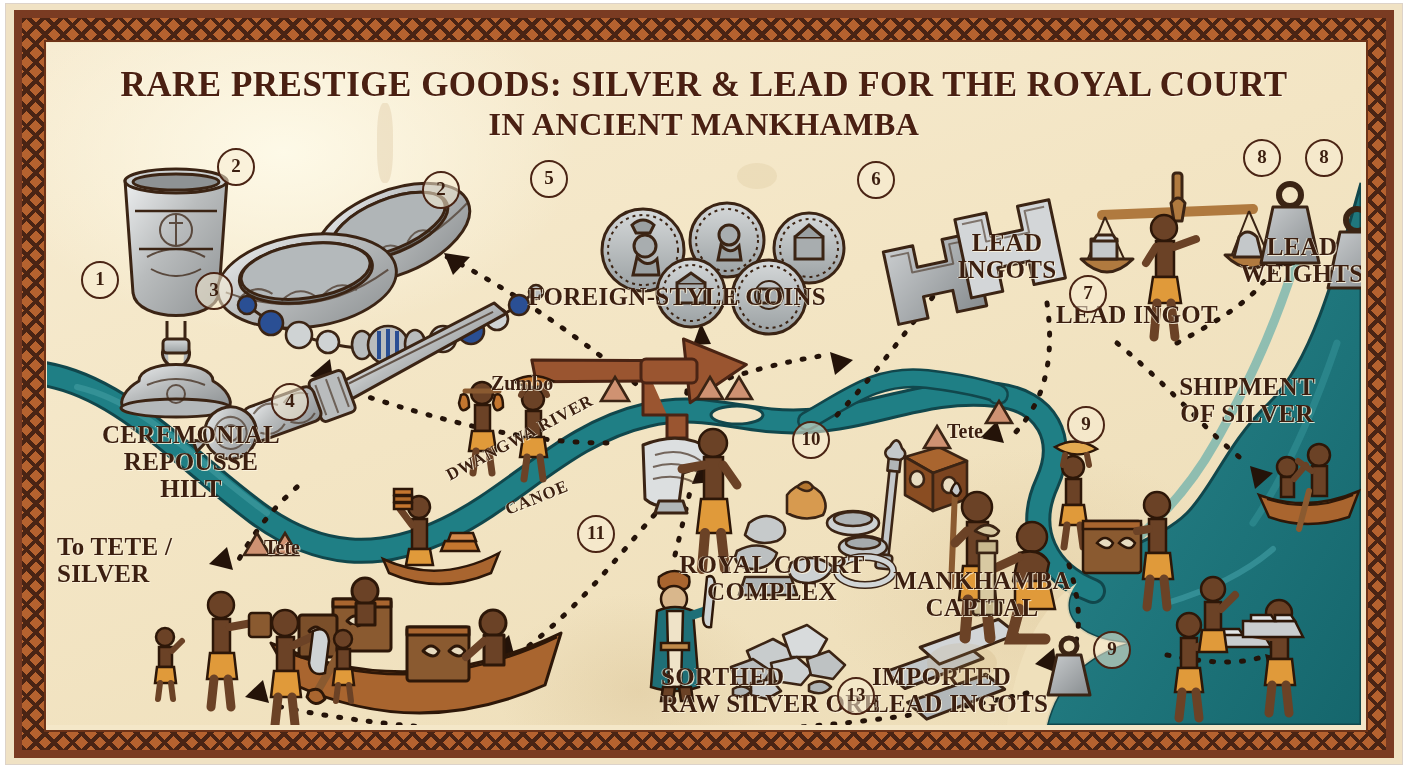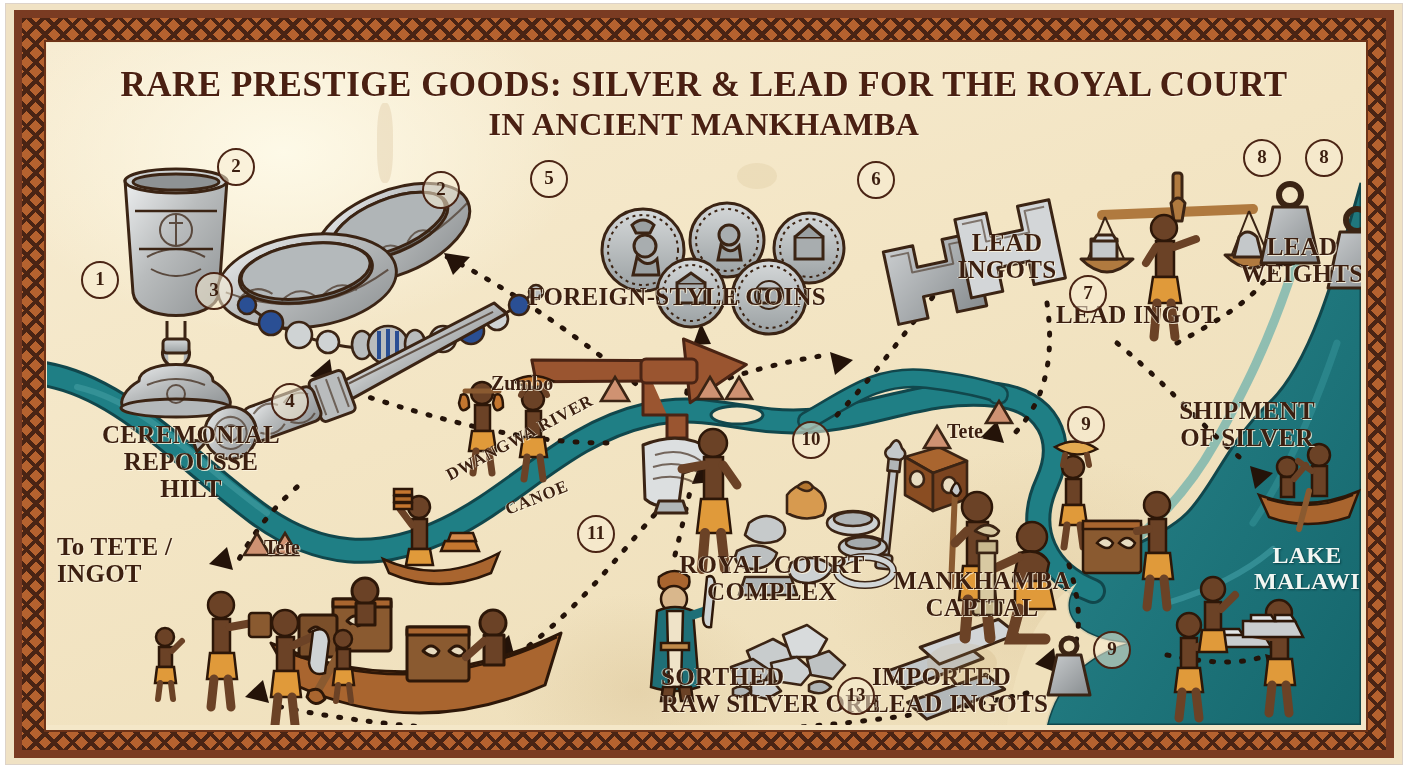--- a/index.html
+++ b/index.html
@@ -628,50 +628,48 @@
 REPOUSSÉ HILT</div>
 
     <div class="lbl caps" style="left:900px;top:186px;width:120px;">LEAD
 INGOTS</div>
 
     <div class="lbl caps" style="left:1000px;top:258px;width:180px;">LEAD INGOT</div>
 
     <div class="lbl caps" style="left:1190px;top:190px;width:130px;">LEAD
 WEIGHTS</div>
 
-    <div class="lbl caps" style="left:1110px;top:330px;width:180px;margin-top:24px;">SHIPMENT
+    <div class="lbl caps" style="left:1110px;top:330px;width:180px;">SHIPMENT
 OF SILVER</div>
 
     <div class="lbl caps" style="left:620px;top:508px;width:210px;">ROYAL COURT
 COMPLEX</div>
 
     <div class="lbl caps" style="left:830px;top:524px;width:210px;">MANKHAMBA
 CAPITAL</div>
 
     <div class="lbl caps" style="left:825px;top:620px;width:230px;text-align:left;">IMPORTED
 LEAD INGOTS</div>
 
     <div class="lbl caps" style="left:614px;top:620px;width:230px;text-align:left;">SORTHED
 RAW SILVER ORE</div>
 
     <div class="lbl caps" style="left:10px;top:490px;width:140px;text-align:left;">To TETE /
-INGOT</div>
+SILVER</div>
 
     <div class="lbl riverlab" style="left:368px;top:386px;width:210px;transform:rotate(-28deg);">DWANGWA RIVER</div>
 
     <div class="lbl riverlab" style="left:430px;top:446px;width:120px;transform:rotate(-22deg);">CANOE</div>
 
     <div class="lbl place" style="left:444px;top:330px;width:110px;text-align:left;">Zumbo</div>
 
     <div class="lbl place" style="left:190px;top:494px;width:90px;text-align:center;">Tete</div>
 
     <div class="lbl place" style="left:900px;top:378px;width:90px;text-align:left;">Tete</div>
 
-    <div class="lbl caps white" style="left:1190px;top:500px;width:140px;font-size:24px;">LAKE
-MALAWI</div>
 
     <div class="badge w34" style="left:34px;top:218px;">1</div>
     <div class="badge w34" style="left:170px;top:105px;">2</div>
     <div class="badge w34" style="left:375px;top:128px;">2</div>
     <div class="badge w34" style="left:148px;top:229px;">3</div>
     <div class="badge w34" style="left:224px;top:340px;">4</div>
     <div class="badge w34" style="left:483px;top:117px;">5</div>
     <div class="badge w34" style="left:810px;top:118px;">6</div>
     <div class="badge w34" style="left:1022px;top:232px;">7</div>
     <div class="badge w34" style="left:1196px;top:96px;">8</div>

